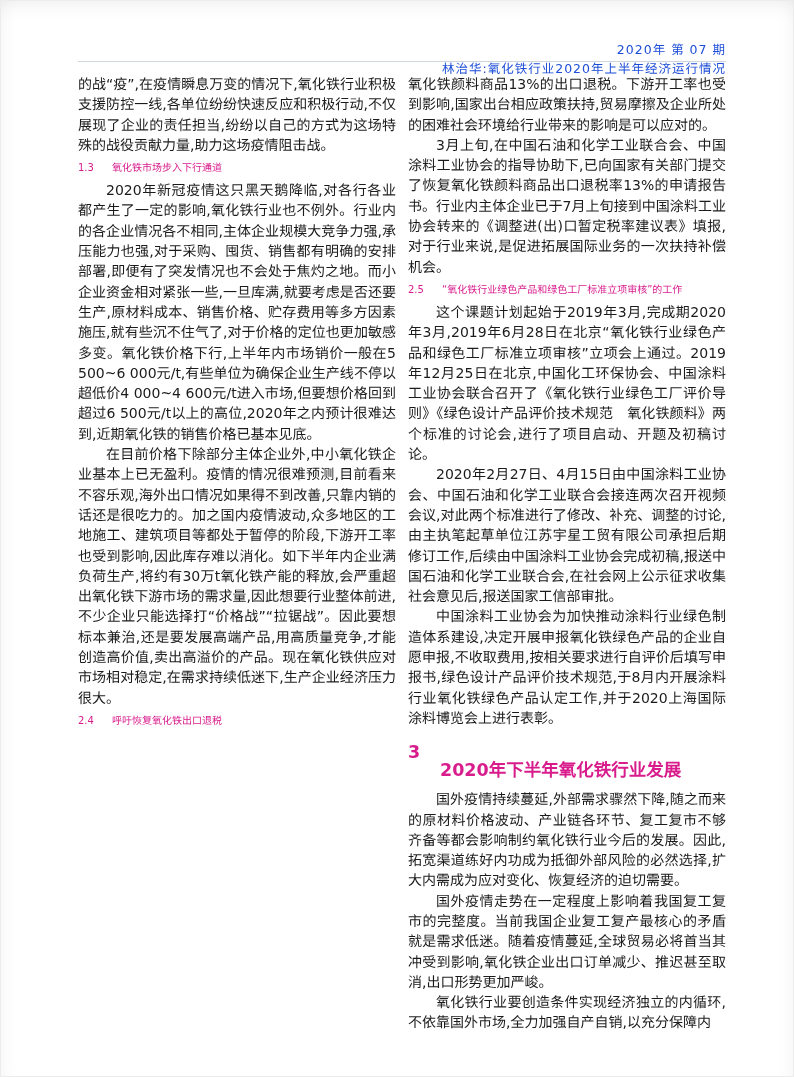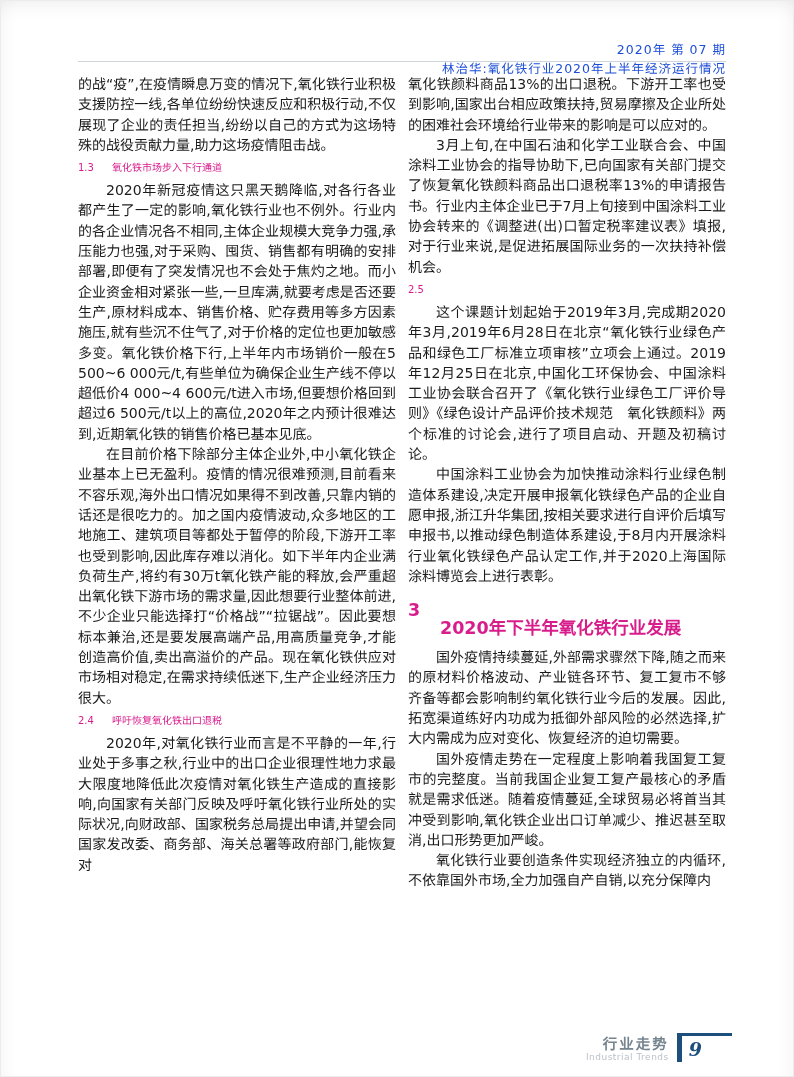--- a/index.html
+++ b/index.html
@@ -88,46 +88,37 @@
       <div class="h2">
         <span class="num">1.3</span>
         <span class="htext">氧化铁市场步入下行通道</span>
       </div>
       <p>2020年新冠疫情这只黑天鹅降临,对各行各业都产生了一定的影响,氧化铁行业也不例外。行业内的各企业情况各不相同,主体企业规模大竞争力强,承压能力也强,对于采购、囤货、销售都有明确的安排部署,即便有了突发情况也不会处于焦灼之地。而小企业资金相对紧张一些,一旦库满,就要考虑是否还要生产,原材料成本、销售价格、贮存费用等多方因素施压,就有些沉不住气了,对于价格的定位也更加敏感多变。氧化铁价格下行,上半年内市场销价一般在5 500~6 000元/t,有些单位为确保企业生产线不停以超低价4 000~4 600元/t进入市场,但要想价格回到超过6 500元/t以上的高位,2020年之内预计很难达到,近期氧化铁的销售价格已基本见底。</p>
       <p>在目前价格下除部分主体企业外,中小氧化铁企业基本上已无盈利。疫情的情况很难预测,目前看来不容乐观,海外出口情况如果得不到改善,只靠内销的话还是很吃力的。加之国内疫情波动,众多地区的工地施工、建筑项目等都处于暂停的阶段,下游开工率也受到影响,因此库存难以消化。如下半年内企业满负荷生产,将约有30万t氧化铁产能的释放,会严重超出氧化铁下游市场的需求量,因此想要行业整体前进,不少企业只能选择打“价格战”“拉锯战”。因此要想标本兼治,还是要发展高端产品,用高质量竞争,才能创造高价值,卖出高溢价的产品。现在氧化铁供应对市场相对稳定,在需求持续低迷下,生产企业经济压力很大。</p>
       <div class="h2">
         <span class="num">2.4</span>
         <span class="htext">呼吁恢复氧化铁出口退税</span>
       </div>
-      <p>2020年,对氧化铁行业而言是不平静的一年,行业处于多事之秋,行业中的出口企业很理性地力求最大限度地降低此次疫情对氧化铁生产造成的直接影响,向国家有关部门反映及呼吁氧化铁行业所处的实际状况,向财政部、国家税务总局提出申请,并望会同国家发改委、商务部、海关总署等政府部门,能恢复对</p>
     </div>
 
     <div class="col">
       <p class="noindent">氧化铁颜料商品13%的出口退税。下游开工率也受到影响,国家出台相应政策扶持,贸易摩擦及企业所处的困难社会环境给行业带来的影响是可以应对的。</p>
       <p>3月上旬,在中国石油和化学工业联合会、中国涂料工业协会的指导协助下,已向国家有关部门提交了恢复氧化铁颜料商品出口退税率13%的申请报告书。行业内主体企业已于7月上旬接到中国涂料工业协会转来的《调整进(出)口暂定税率建议表》填报,对于行业来说,是促进拓展国际业务的一次扶持补偿机会。</p>
       <div class="h2">
         <span class="num">2.5</span>
+        <span class="htext">“氧化铁行业绿色产品和绿色工厂标准立项审核”的工作</span>
       </div>
       <p>这个课题计划起始于2019年3月,完成期2020年3月,2019年6月28日在北京“氧化铁行业绿色产品和绿色工厂标准立项审核”立项会上通过。2019年12月25日在北京,中国化工环保协会、中国涂料工业协会联合召开了《氧化铁行业绿色工厂评价导则》《绿色设计产品评价技术规范　氧化铁颜料》两个标准的讨论会,进行了项目启动、开题及初稿讨论。</p>
-      <p>中国涂料工业协会为加快推动涂料行业绿色制造体系建设,决定开展申报氧化铁绿色产品的企业自愿申报,浙江升华集团,按相关要求进行自评价后填写申报书,以推动绿色制造体系建设,于8月内开展涂料行业氧化铁绿色产品认定工作,并于2020上海国际涂料博览会上进行表彰。</p>
+      <p>2020年2月27日、4月15日由中国涂料工业协会、中国石油和化学工业联合会接连两次召开视频会议,对此两个标准进行了修改、补充、调整的讨论,由主执笔起草单位江苏宇星工贸有限公司承担后期修订工作,后续由中国涂料工业协会完成初稿,报送中国石油和化学工业联合会,在社会网上公示征求收集社会意见后,报送国家工信部审批。</p>
+      <p>中国涂料工业协会为加快推动涂料行业绿色制造体系建设,决定开展申报氧化铁绿色产品的企业自愿申报,不收取费用,按相关要求进行自评价后填写申报书,绿色设计产品评价技术规范,于8月内开展涂料行业氧化铁绿色产品认定工作,并于2020上海国际涂料博览会上进行表彰。</p>
       <div class="h1">
         <span class="num">3</span>
         <span class="htext">2020年下半年氧化铁行业发展</span>
       </div>
       <p>国外疫情持续蔓延,外部需求骤然下降,随之而来的原材料价格波动、产业链各环节、复工复市不够齐备等都会影响制约氧化铁行业今后的发展。因此,拓宽渠道练好内功成为抵御外部风险的必然选择,扩大内需成为应对变化、恢复经济的迫切需要。</p>
       <p>国外疫情走势在一定程度上影响着我国复工复市的完整度。当前我国企业复工复产最核心的矛盾就是需求低迷。随着疫情蔓延,全球贸易必将首当其冲受到影响,氧化铁企业出口订单减少、推迟甚至取消,出口形势更加严峻。</p>
       <p>氧化铁行业要创造条件实现经济独立的内循环,不依靠国外市场,全力加强自产自销,以充分保障内</p>
     </div>
 
   </div>
 
-  <div class="footer">
-    <div class="footer-labels">
-      <div class="footer-cn">行业走势</div>
-      <div class="footer-en">Industrial Trends</div>
-    </div>
-    <div class="pagenum-box">
-      <div class="pagenum-bar"></div>
-      <div class="pagenum">9</div>
-    </div>
-  </div>
 
 </div>
 
 </body></html>

